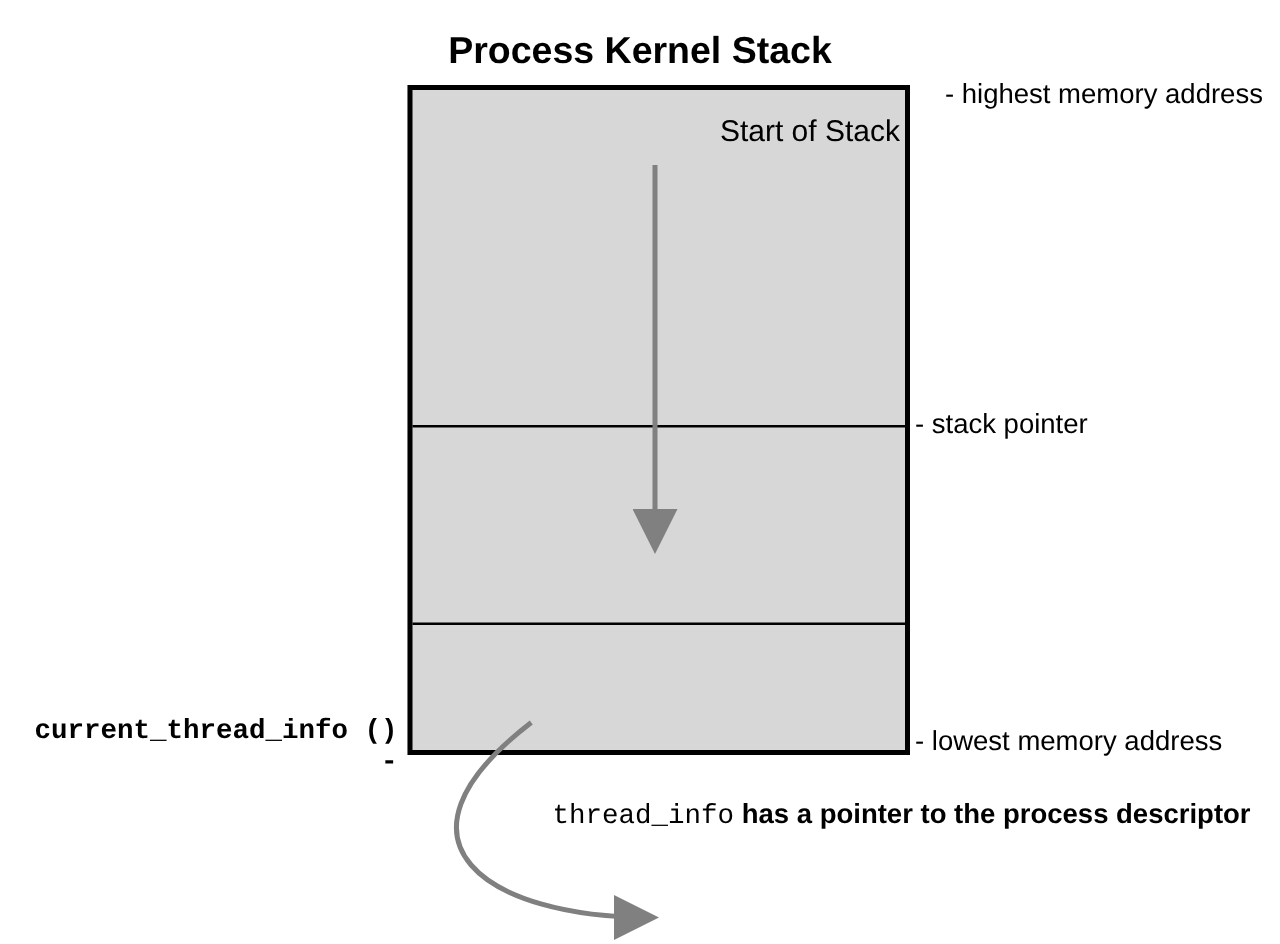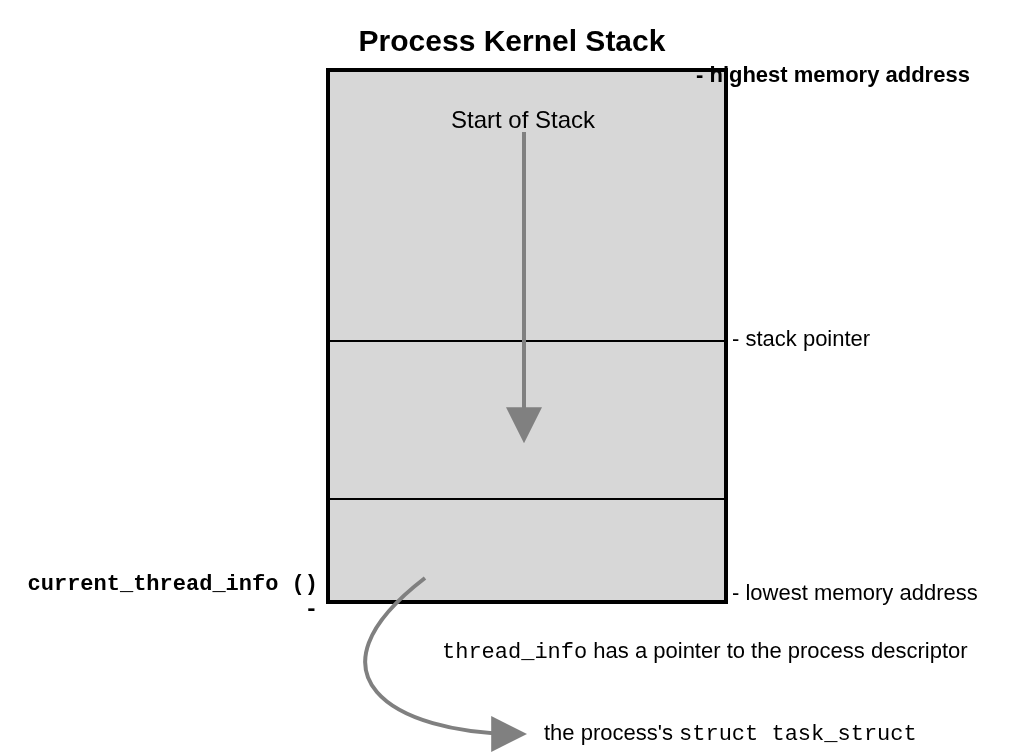--- a/index.html
+++ b/index.html
@@ -2,56 +2,53 @@
 <html><head>
 <meta charset="utf-8">
 <style>
   html,body{margin:0;padding:0;width:1024px;height:755px;background:#fff;
             font-family:Helvetica,Arial,sans-serif;color:#000;}
   .canvas{position:relative;width:1024px;height:755px;margin-top:14px;}
   .abs{position:absolute;}
   .title{font-weight:700;font-size:30px;text-align:center;}
   .mono{font-family:"Courier New",Courier,monospace;font-size:22px;}
   .side{font-size:22px;}
-  .cap-bold{font-weight:400;}
+  .cap-bold{font-weight:700;}
   .caption{font-size:22px;}
   .start{font-size:24px;}
   
   .box{border:4px solid #000;background:#d7d7d7;}
   .hline{position:absolute;left:0;right:0;height:0;border-top:2px solid #000;}
 </style>
 </head>
 <body>
 <div class="canvas">
 
   <div class="abs title" style="left:0;top:10px;width:1024px;">Process Kernel Stack</div>
 
   <div class="abs box" style="left:326px;top:54px;width:394px;height:528px;">
     <div class="hline" style="top:268px;"></div>
     <div class="hline" style="top:426px;"></div>
   </div>
 
-  <div class="abs start" style="left:326px;top:92px;width:394px;text-align:center;">Start of Stack</div>
+  <div class="abs start" style="left:326px;top:78px;width:394px;text-align:right;">Start of Stack</div>
 
 
-  <div class="abs side" style="left:696px;top:48px;font-weight:bold;">- highest memory address</div>
+  <div class="abs side" style="left:756px;top:48px;">- highest memory address</div>
   <div class="abs side" style="left:732px;top:566px;">- lowest memory address</div>
   <div class="abs side" style="left:732px;top:312px;">- stack pointer</div>
 
   <div class="abs mono" style="left:8px;top:558px;text-align:right;width:310px;font-weight:bold;">
     <span>current_thread_info ()</span><span> -</span>
   </div>
 
   <div class="abs caption" style="left:442px;top:624px;">
     <span class="mono">thread_info</span><span class="cap-bold"> has a pointer to the process descriptor</span>
   </div>
 
-  <div class="abs caption" style="left:544px;top:706px;">
-    <span class="cap-bold">the process's </span><span class="mono">struct task_struct</span>
-  </div>
 
   <svg class="abs" style="left:0;top:0;" width="1024" height="755" viewBox="0 0 1024 755">
     <defs>
       <marker id="ah" viewBox="0 0 10 10" refX="8" refY="5" markerWidth="9" markerHeight="9" orient="auto-start-reverse">
         <path d="M 0 0 L 10 5 L 0 10 z" fill="#808080"></path>
       </marker>
     </defs>
 
     <line x1="524" y1="118" x2="524" y2="422" stroke="#808080" stroke-width="4" marker-end="url(#ah)"></line>
 

